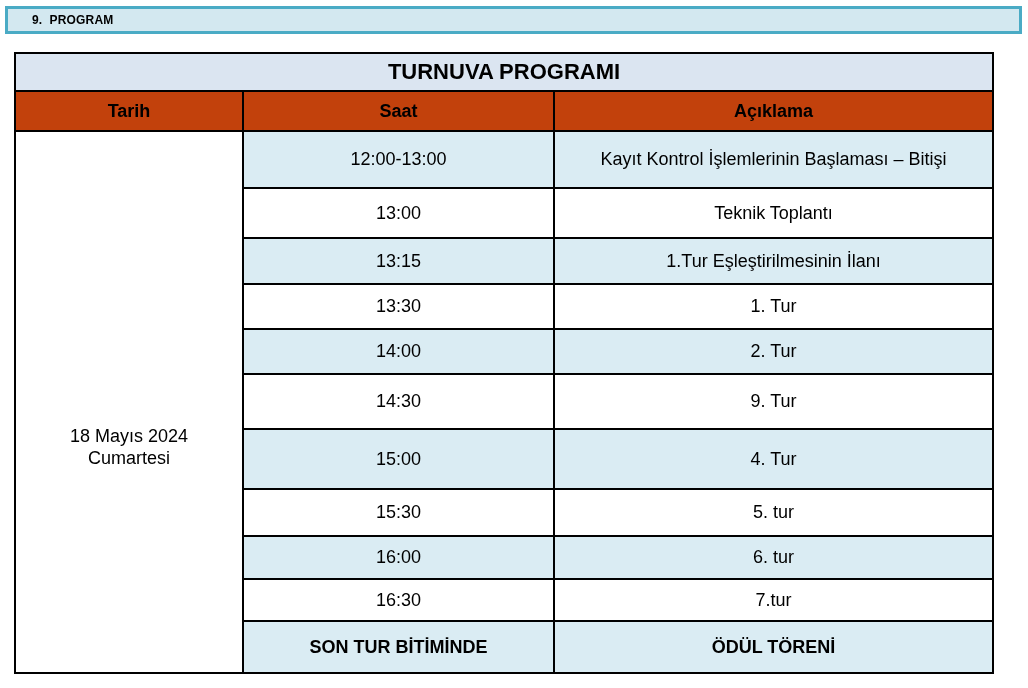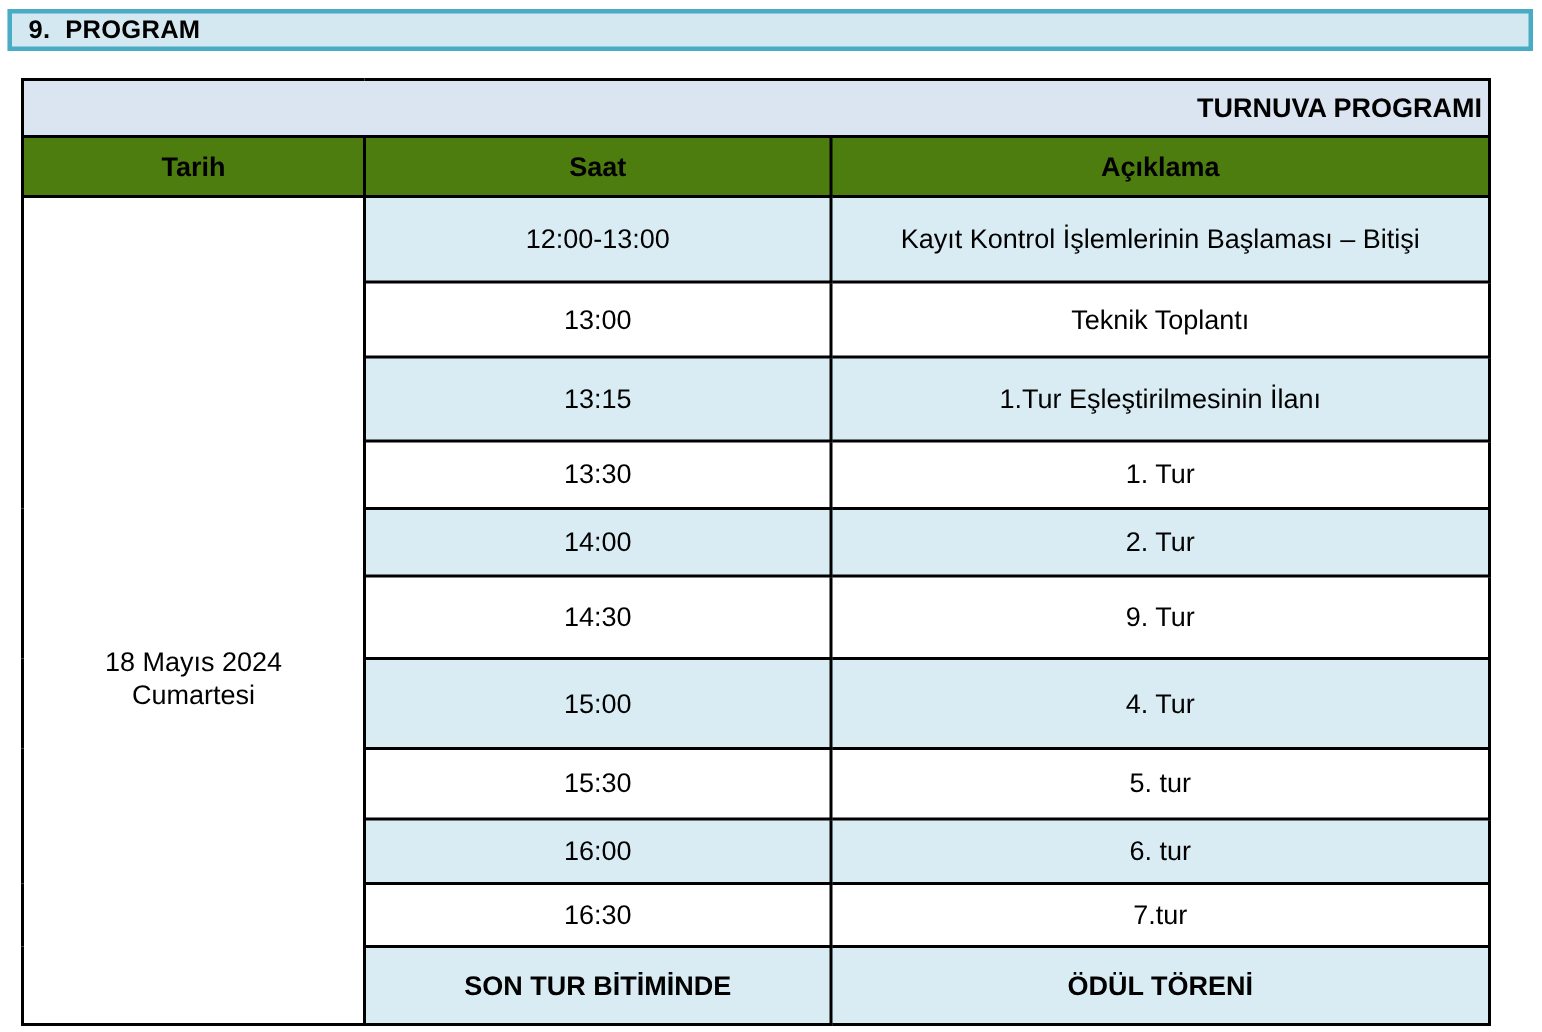--- a/index.html
+++ b/index.html
@@ -16,49 +16,49 @@
 
   
   .section-bar{
     position:absolute;left:5px;top:6px;width:1017px;height:28px;
     background:var(--section-fill);
     border:3px solid var(--section-border);
     display:flex;align-items:center;
     padding-left:11px;
   }
   .section-bar span{
-    font-weight:bold;font-size:17px;white-space:pre;letter-spacing:.2px;
+    font-weight:bold;font-size:12px;white-space:pre;letter-spacing:.2px;margin-left:13px;
   }
 
   
   table.program-table{
     position:absolute;left:14px;top:52px;width:978px;
     border-collapse:collapse;table-layout:fixed;
   }
   .program-table col.c-date{width:228px;}
   .program-table col.c-time{width:311px;}
   .program-table col.c-desc{width:439px;}
   .program-table td{
     border:2px solid var(--table-border);
     text-align:center;vertical-align:middle;
     font-size:18px;padding:0 4px;line-height:1.25;
   }
   tr.title-row{height:38px;}
-  tr.title-row td{background:var(--title-row-fill);font-weight:bold;font-size:18px;text-align:right;}
+  tr.title-row td{background:var(--title-row-fill);font-weight:bold;font-size:22px;}
   tr.header-row{height:40px;}
-  tr.header-row td{font-weight:bold;background:#4d7c0f;margin-left:19px;}
+  tr.header-row td{font-weight:bold;background:#c2410c;margin-left:19px;}
 
   tr.data-row td{background:#ffffff;}
   tr.data-row.shaded td{background:var(--shaded-row-fill);}
   td.date-cell{background:#ffffff !important;font-weight:normal;padding-top:90px;}
   td.date-cell .date-line{line-height:1.25;}
   tr.final-row td{font-weight:bold;}
 
   
-  tr.r1{height:57px;} tr.r2{height:50px;} tr.r3{height:56px;}
+  tr.r1{height:57px;} tr.r2{height:50px;} tr.r3{height:46px;}
   tr.r4{height:45px;margin-top:30px;} tr.r5{height:45px;} tr.r6{height:55px;}
   tr.r7{height:60px;padding-left:22px;} tr.r8{height:47px;} tr.r9{height:43px;}
   tr.r10{height:42px;} tr.r11{height:52px;}
 </style>
 </head>
 <body>
 
 <div class="section-bar">
   <span>9.  PROGRAM</span>
 </div>

